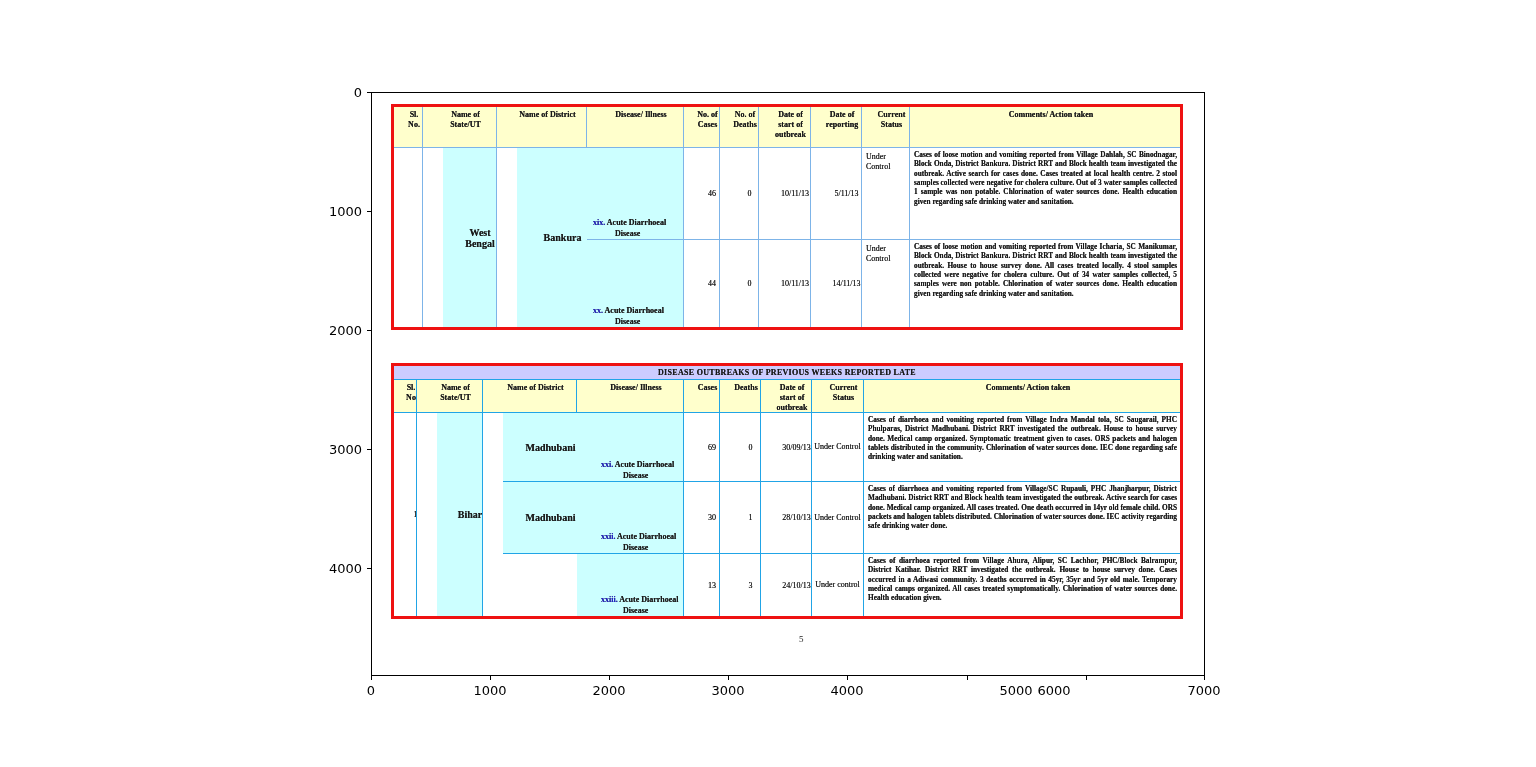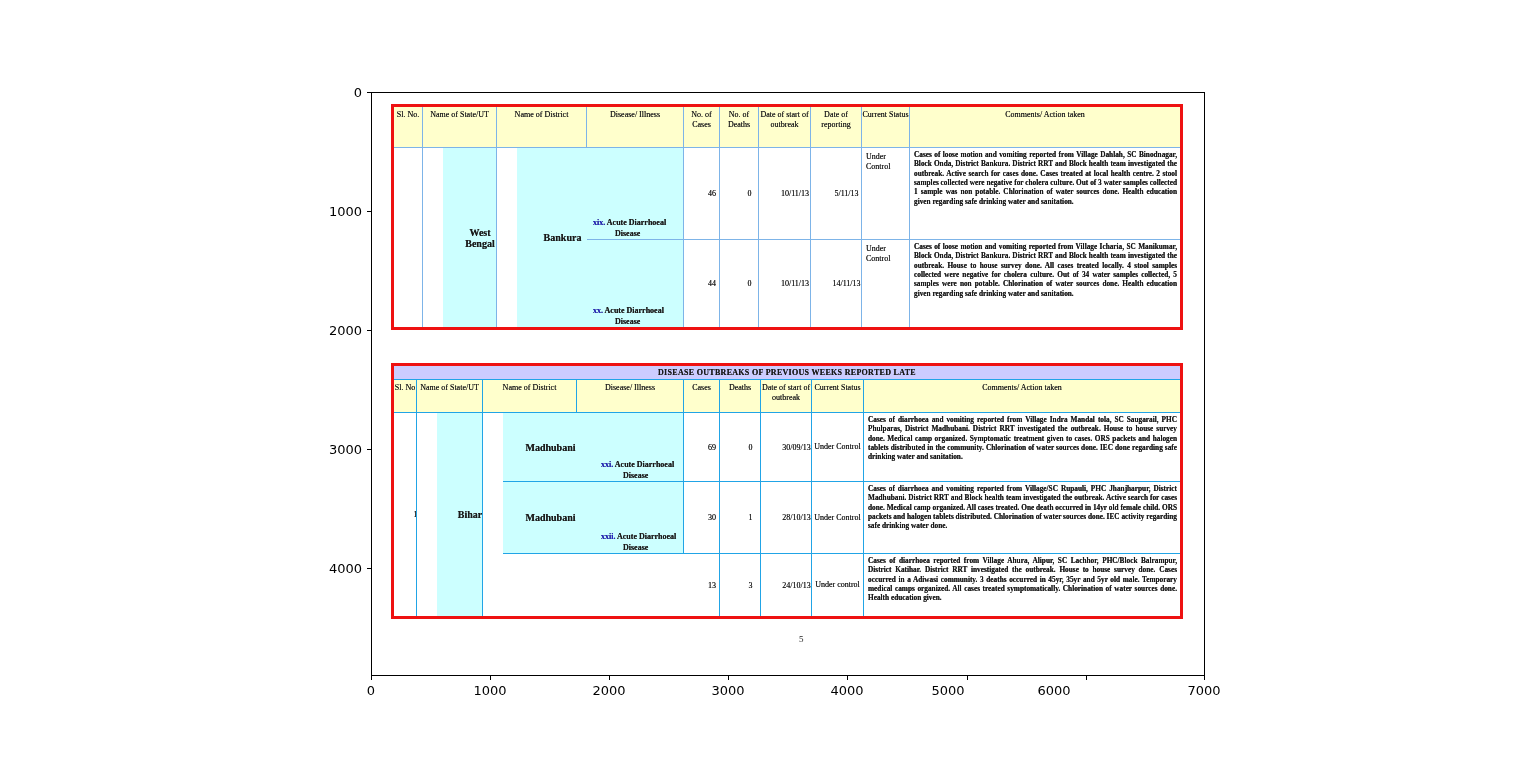--- a/index.html
+++ b/index.html
@@ -31,23 +31,23 @@
 
   #table1{left:391px;top:104px;width:792px;height:226px;
     grid-template-columns:29px 74px 90px 97px 36px 39px 52px 51px 48px 1fr;
     grid-template-rows:41px 92px 1fr;}
   #table1 .cell{border-color:var(--table1-grid);}
   #table2{left:391px;top:363px;width:792px;height:256px;
     grid-template-columns:23px 66px 94px 107px 36px 41px 51px 52px 1fr;
     grid-template-rows:14px 33px 69px 72px 1fr;}
   #table2 .cell{border-color:var(--table2-grid);}
 
-  .th{background:var(--header-bg);font-weight:normal;font-size:8px;line-height:10px;
+  .th{background:var(--header-bg);font-weight:bold;font-size:8px;line-height:10px;
       display:flex;align-items:flex-start;justify-content:center;text-align:center;
-      padding-top:3px;border-right:1px solid;border-bottom:1px solid;}
+      padding-top:3px;border-right:1px solid;border-bottom:1px solid;padding-left:12px;}
   .th.last{border-right:none;}
   .cyan{background:var(--cell-cyan);}
   .br{border-right:1px solid;}
   .bb{border-bottom:1px solid;}
   .mid{display:flex;align-items:center;justify-content:center;text-align:center;padding-left:21px;}
   .num{font-size:8px;}
   .bold{font-weight:bold;font-size:10px;margin-left:20px;}
   .status{font-size:8px;padding:4px 2px 0 4px;line-height:10px;}
   .status.center{display:flex;align-items:center;justify-content:center;text-align:center;padding:0 2px;line-height:10px;}
   .comments{font-size:7.3px;line-height:9.35px;text-align:justify;padding:2px 3px 0 4px;font-weight:bold;}
@@ -72,21 +72,21 @@
 <div class="abs tickmark xtick" style="left:847px"></div>
 <div class="abs tickmark xtick" style="left:967px"></div>
 <div class="abs tickmark xtick" style="left:1086px"></div>
 <div class="abs tickmark xtick" style="left:1204px"></div>
 
 <div class="abs xlabel" style="left:341px">0</div>
 <div class="abs xlabel" style="left:460px">1000</div>
 <div class="abs xlabel" style="left:579px">2000</div>
 <div class="abs xlabel" style="left:698px">3000</div>
 <div class="abs xlabel" style="left:817px">4000</div>
-<div class="abs xlabel" style="left:918px">5000</div>
+<div class="abs xlabel" style="left:986px">5000</div>
 <div class="abs xlabel" style="left:1024px">6000</div>
 <div class="abs xlabel" style="left:1174px">7000</div>
 
 <div class="abs tickmark ytick" style="top:92px"></div>
 <div class="abs tickmark ytick" style="top:211px"></div>
 <div class="abs tickmark ytick" style="top:330px"></div>
 <div class="abs tickmark ytick" style="top:449px"></div>
 <div class="abs tickmark ytick" style="top:568px"></div>
 
 <div class="abs ylabel" style="top:85px">0</div>
@@ -162,20 +162,23 @@
   <div class="cell cyan bb mid bold" style="grid-area:4/3/5/4">Madhubani</div>
   <div class="cell cyan br bb disease-cell" style="grid-area:4/4/5/5">
     <div class="disease-inner"><span class="marker">xxii.</span> <span>Acute Diarrhoeal Disease</span></div>
   </div>
   <div class="cell br bb mid num" style="grid-area:4/5/5/6">30</div>
   <div class="cell br bb mid num" style="grid-area:4/6/5/7">1</div>
   <div class="cell br bb mid num" style="grid-area:4/7/5/8">28/10/13</div>
   <div class="cell br bb status center" style="grid-area:4/8/5/9">Under Control</div>
   <div class="cell bb comments" style="grid-area:4/9/5/10">Cases of diarrhoea and vomiting reported from Village/SC Rupauli, PHC Jhanjharpur, District Madhubani. District RRT and Block health team investigated the outbreak. Active search for cases done. Medical camp organized. All cases treated. One death occurred in 14yr old female child. ORS packets and halogen tablets distributed. Chlorination of water sources done. IEC activity regarding safe drinking water done.</div>
 
+  <div class="cell cyan br disease-cell" style="grid-area:5/4/6/5">
+    <div class="disease-inner"><span class="marker">xxiii.</span> <span>Acute Diarrhoeal Disease</span></div>
+  </div>
   <div class="cell br mid num" style="grid-area:5/5/6/6">13</div>
   <div class="cell br mid num" style="grid-area:5/6/6/7">3</div>
   <div class="cell br mid num" style="grid-area:5/7/6/8">24/10/13</div>
   <div class="cell br status center" style="grid-area:5/8/6/9">Under control</div>
   <div class="cell comments" style="grid-area:5/9/6/10">Cases of diarrhoea reported from Village Ahura, Alipur, SC Lachhor, PHC/Block Balrampur, District Katihar. District RRT investigated the outbreak. House to house survey done. Cases occurred in a Adiwasi community. 3 deaths occurred in 45yr, 35yr and 5yr old male. Temporary medical camps organized. All cases treated symptomatically. Chlorination of water sources done. Health education given.</div>
 </div>
 
 <div class="abs" id="page-num">5</div>
 
 </body></html>

